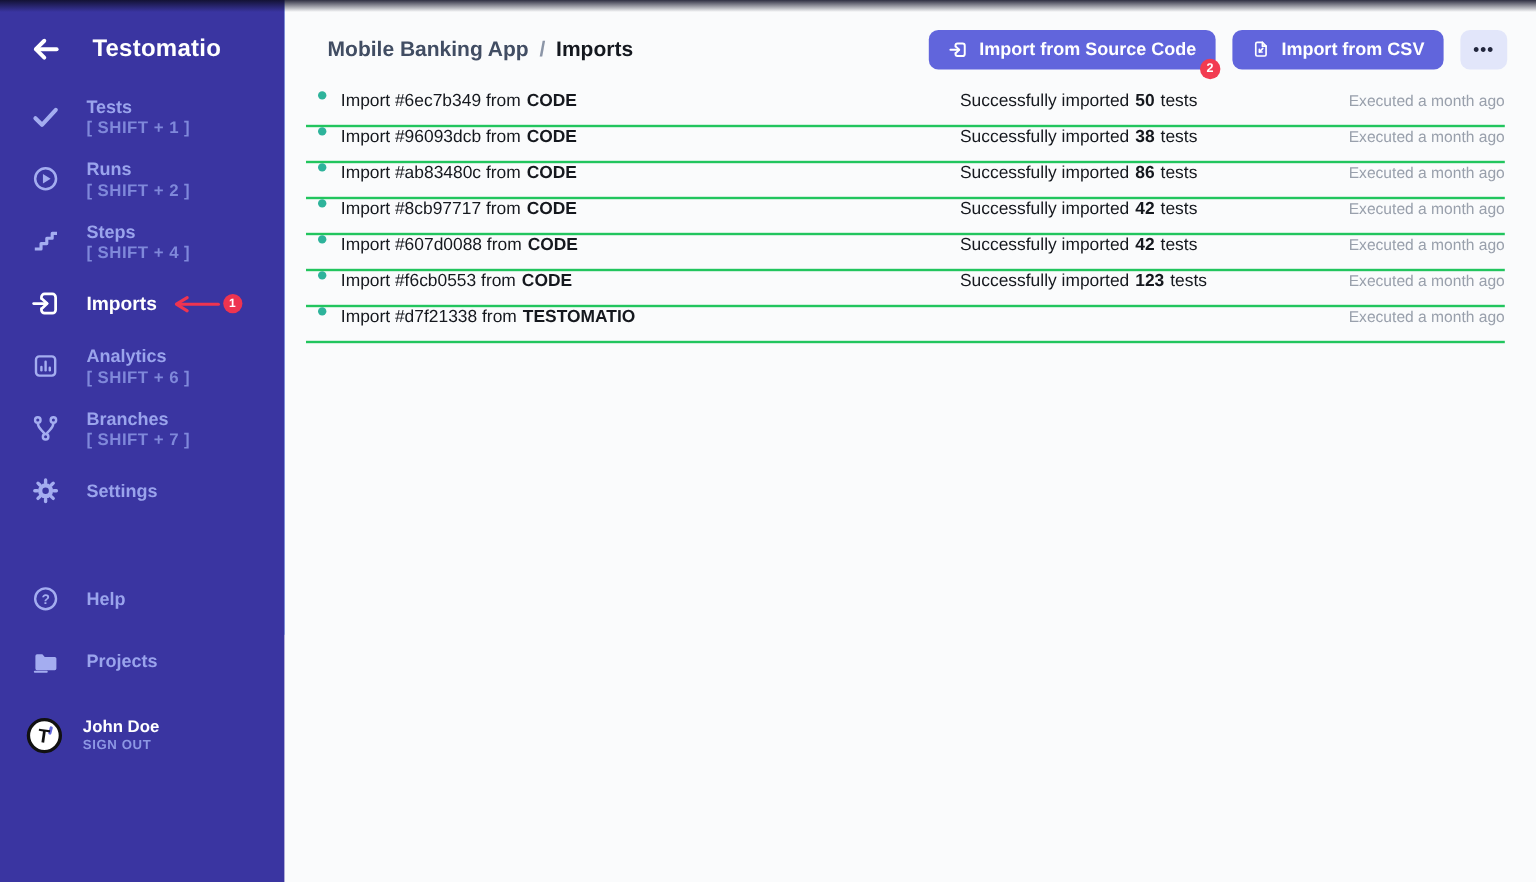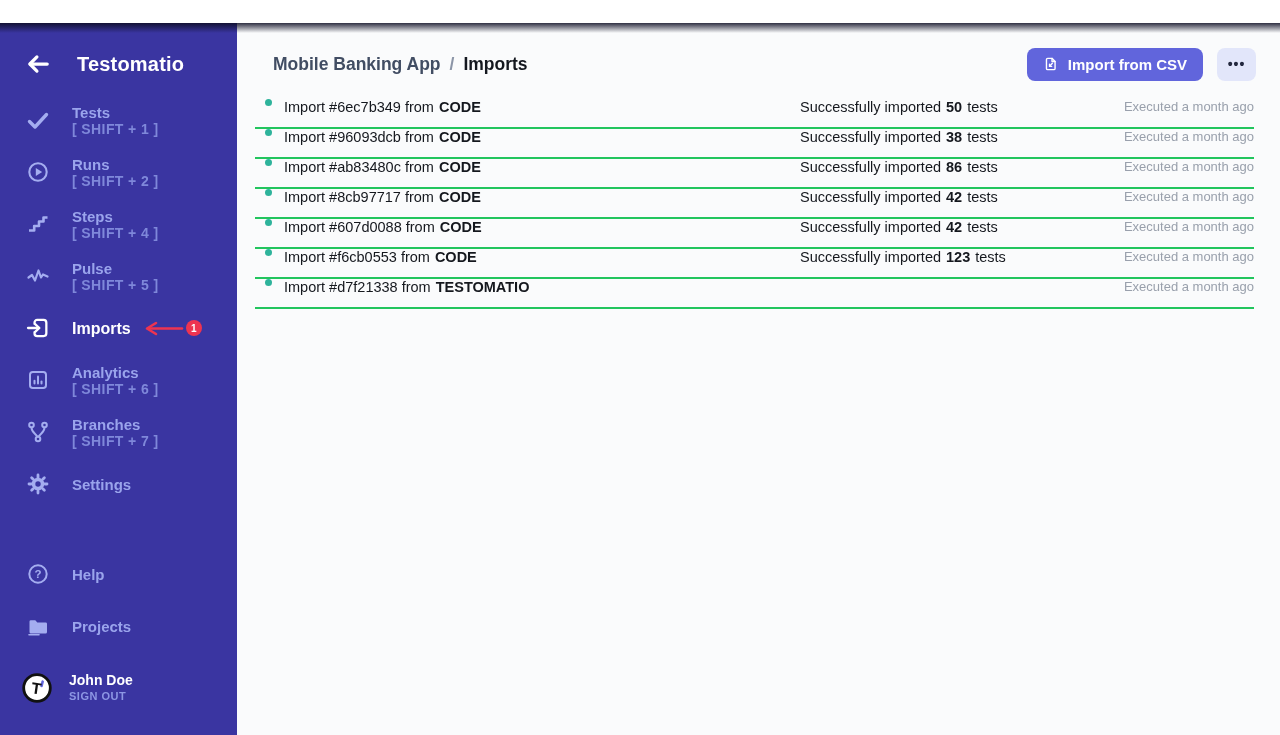--- a/index.html
+++ b/index.html
@@ -1,17 +1,17 @@
 <!DOCTYPE html>
 <html><head>
 <meta charset="utf-8">
 <style>
   * { margin:0; padding:0; box-sizing:border-box; }
   html,body { width:1280px; height:735px; overflow:hidden; font-family:"Liberation Sans",sans-serif; }
-  .app { display:flex; width:1280px; height:529px; background:#3b82f6; position:relative;margin-top:23px; }
+  .app { display:flex; width:1280px; height:529px; background:#3b82f6; position:relative; }
 
   
   .top-shadow { position:absolute; top:0; left:0; right:0; height:10px; z-index:60;
     background:linear-gradient(to bottom, rgba(12,12,34,.85), rgba(12,12,34,0)); pointer-events:none; }
 
   
   .sidebar { width:237px; min-width:237px; height:735px; background:#3a35a1; color:#fff;
     display:flex; flex-direction:column; position:relative; z-index:10; }
   .logo-row { display:flex; align-items:center; padding:26px 0 0 25px; height:56px; }
   .back-btn { background:none; border:none; cursor:pointer; width:26px; height:26px; display:flex; align-items:center; }
@@ -113,31 +113,20 @@
           <svg width="24" height="24" viewBox="0 0 24 24" fill="none" stroke="#a4adf0" stroke-width="2.6" stroke-linejoin="round">
               <path d="M3 18.5 H8.2 V14 H13 V9.5 H17.5 V5.5 H21.5"></path>
             </svg>
         </span>
         <span class="nav-text">
           <span class="nav-label">Steps</span>
           <span class="nav-shortcut">[ SHIFT + 4 ]</span>
         </span>
       </div>
 
-      <div class="nav-item">
-        <span class="nav-icon">
-          <svg width="24" height="24" viewBox="0 0 24 24" fill="none" stroke="#a4adf0" stroke-width="2.2" stroke-linecap="round" stroke-linejoin="round">
-              <path d="M2.5 13.5 L6 11 L9 16.5 L12.5 6.5 L15 13.5 L17 10.5 L21.5 12.5"></path>
-            </svg>
-        </span>
-        <span class="nav-text">
-          <span class="nav-label">Pulse</span>
-          <span class="nav-shortcut">[ SHIFT + 5 ]</span>
-        </span>
-      </div>
 
       <div class="nav-item active">
         <span class="nav-icon">
           <svg width="28" height="28" viewBox="0 0 24 24" fill="none" stroke="#ffffff" stroke-width="2.1" stroke-linecap="round" stroke-linejoin="round">
               <path d="M8.8 8.2 V7 A2.4 2.4 0 0 1 11.2 4.6 H17.2 A2.5 2.5 0 0 1 19.7 7.1 V16.9 A2.5 2.5 0 0 1 17.2 19.4 H11.2 A2.4 2.4 0 0 1 8.8 17 V15.8"></path>
               <path d="M2.8 12 H13"></path>
               <path d="M9.6 8.6 L13.2 12 L9.6 15.4"></path>
             </svg>
         </span>
         <span class="nav-text">
@@ -248,20 +237,31 @@
   </aside>
 
   <main class="main">
     <div class="main-header">
       <div class="breadcrumb">
         <span class="crumb-project">Mobile Banking App</span>
         <span class="crumb-sep">/</span>
         <span class="crumb-page">Imports</span>
       </div>
       <div class="actions">
+        <button class="btn">
+          <span class="btn-icon">
+            <svg width="17" height="17" viewBox="0 0 24 24" fill="none" stroke="#ffffff" stroke-width="2.3" stroke-linecap="round" stroke-linejoin="round">
+                <path d="M8.8 8.2 V7 A2.4 2.4 0 0 1 11.2 4.6 H17.2 A2.5 2.5 0 0 1 19.7 7.1 V16.9 A2.5 2.5 0 0 1 17.2 19.4 H11.2 A2.4 2.4 0 0 1 8.8 17 V15.8"></path>
+                <path d="M2.8 12 H13"></path>
+                <path d="M9.6 8.6 L13.2 12 L9.6 15.4"></path>
+              </svg>
+          </span>
+          <span>Import from Source Code</span>
+          <span class="btn-badge">2</span>
+        </button>
         <button class="btn">
           <span class="btn-icon">
             <svg width="16" height="16" viewBox="0 0 24 24" fill="none" stroke="#ffffff" stroke-width="2.1" stroke-linecap="round" stroke-linejoin="round">
                 <path d="M13.5 3.5 H7 Q5.2 3.5 5.2 5.3 V18.7 Q5.2 20.5 7 20.5 H16.3 Q18.1 20.5 18.1 18.7 V8.2 Z"></path>
                 <path d="M13.5 3.5 V8.2 H18.1"></path>
                 <path d="M14 11 L9.8 15.5"></path>
                 <path d="M9.8 12.2 V15.5 H13"></path>
               </svg>
           </span>
           <span>Import from CSV</span>

